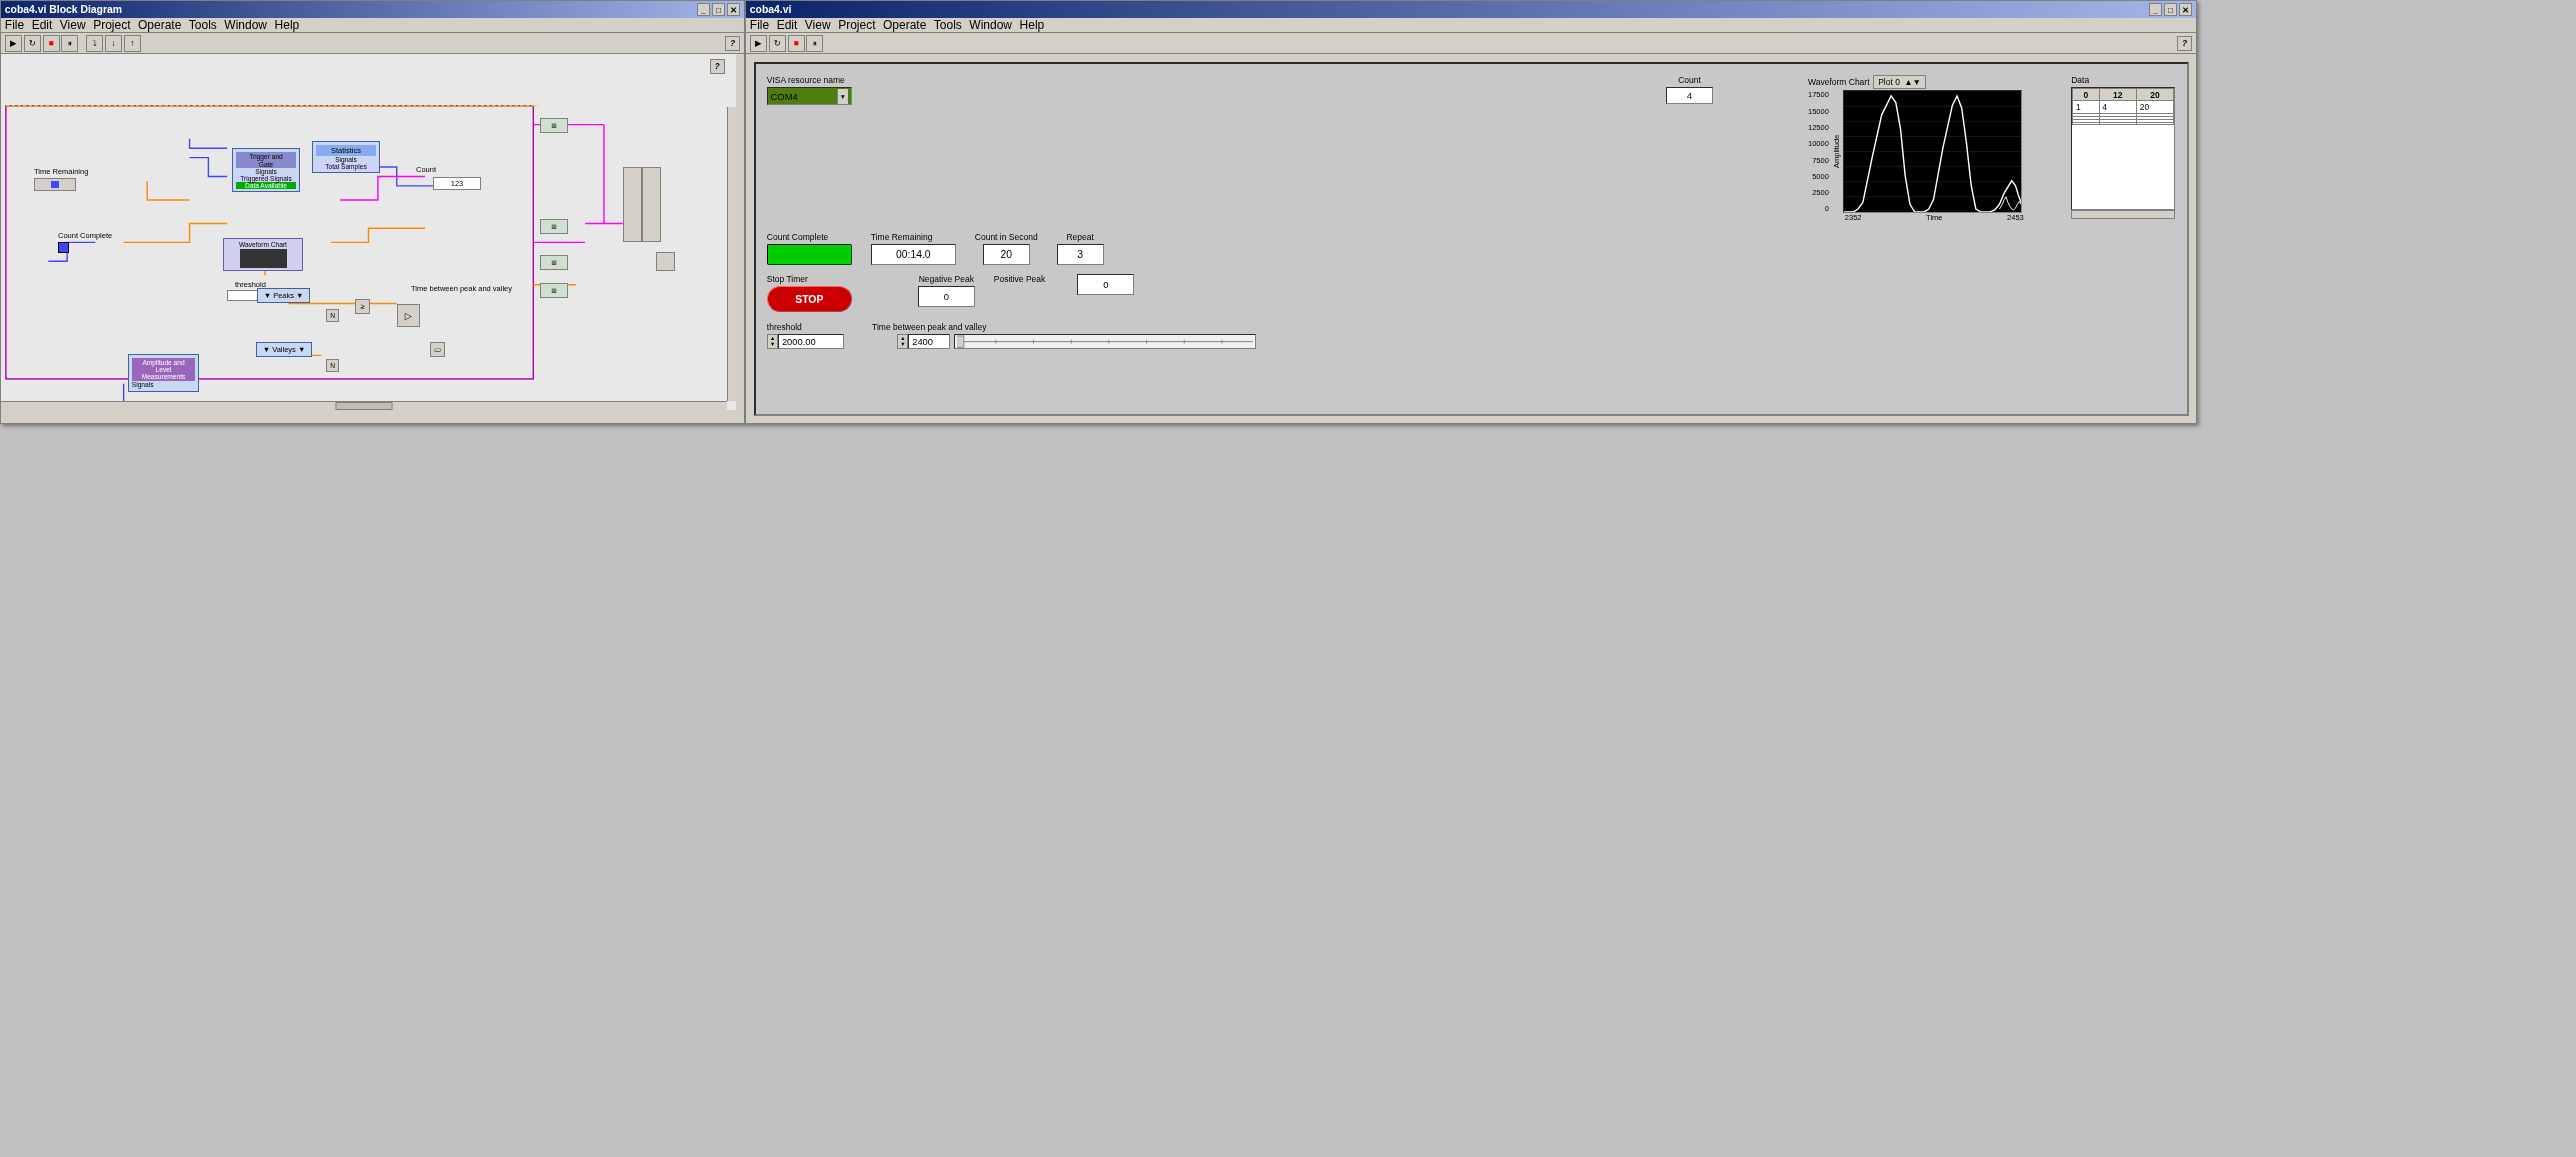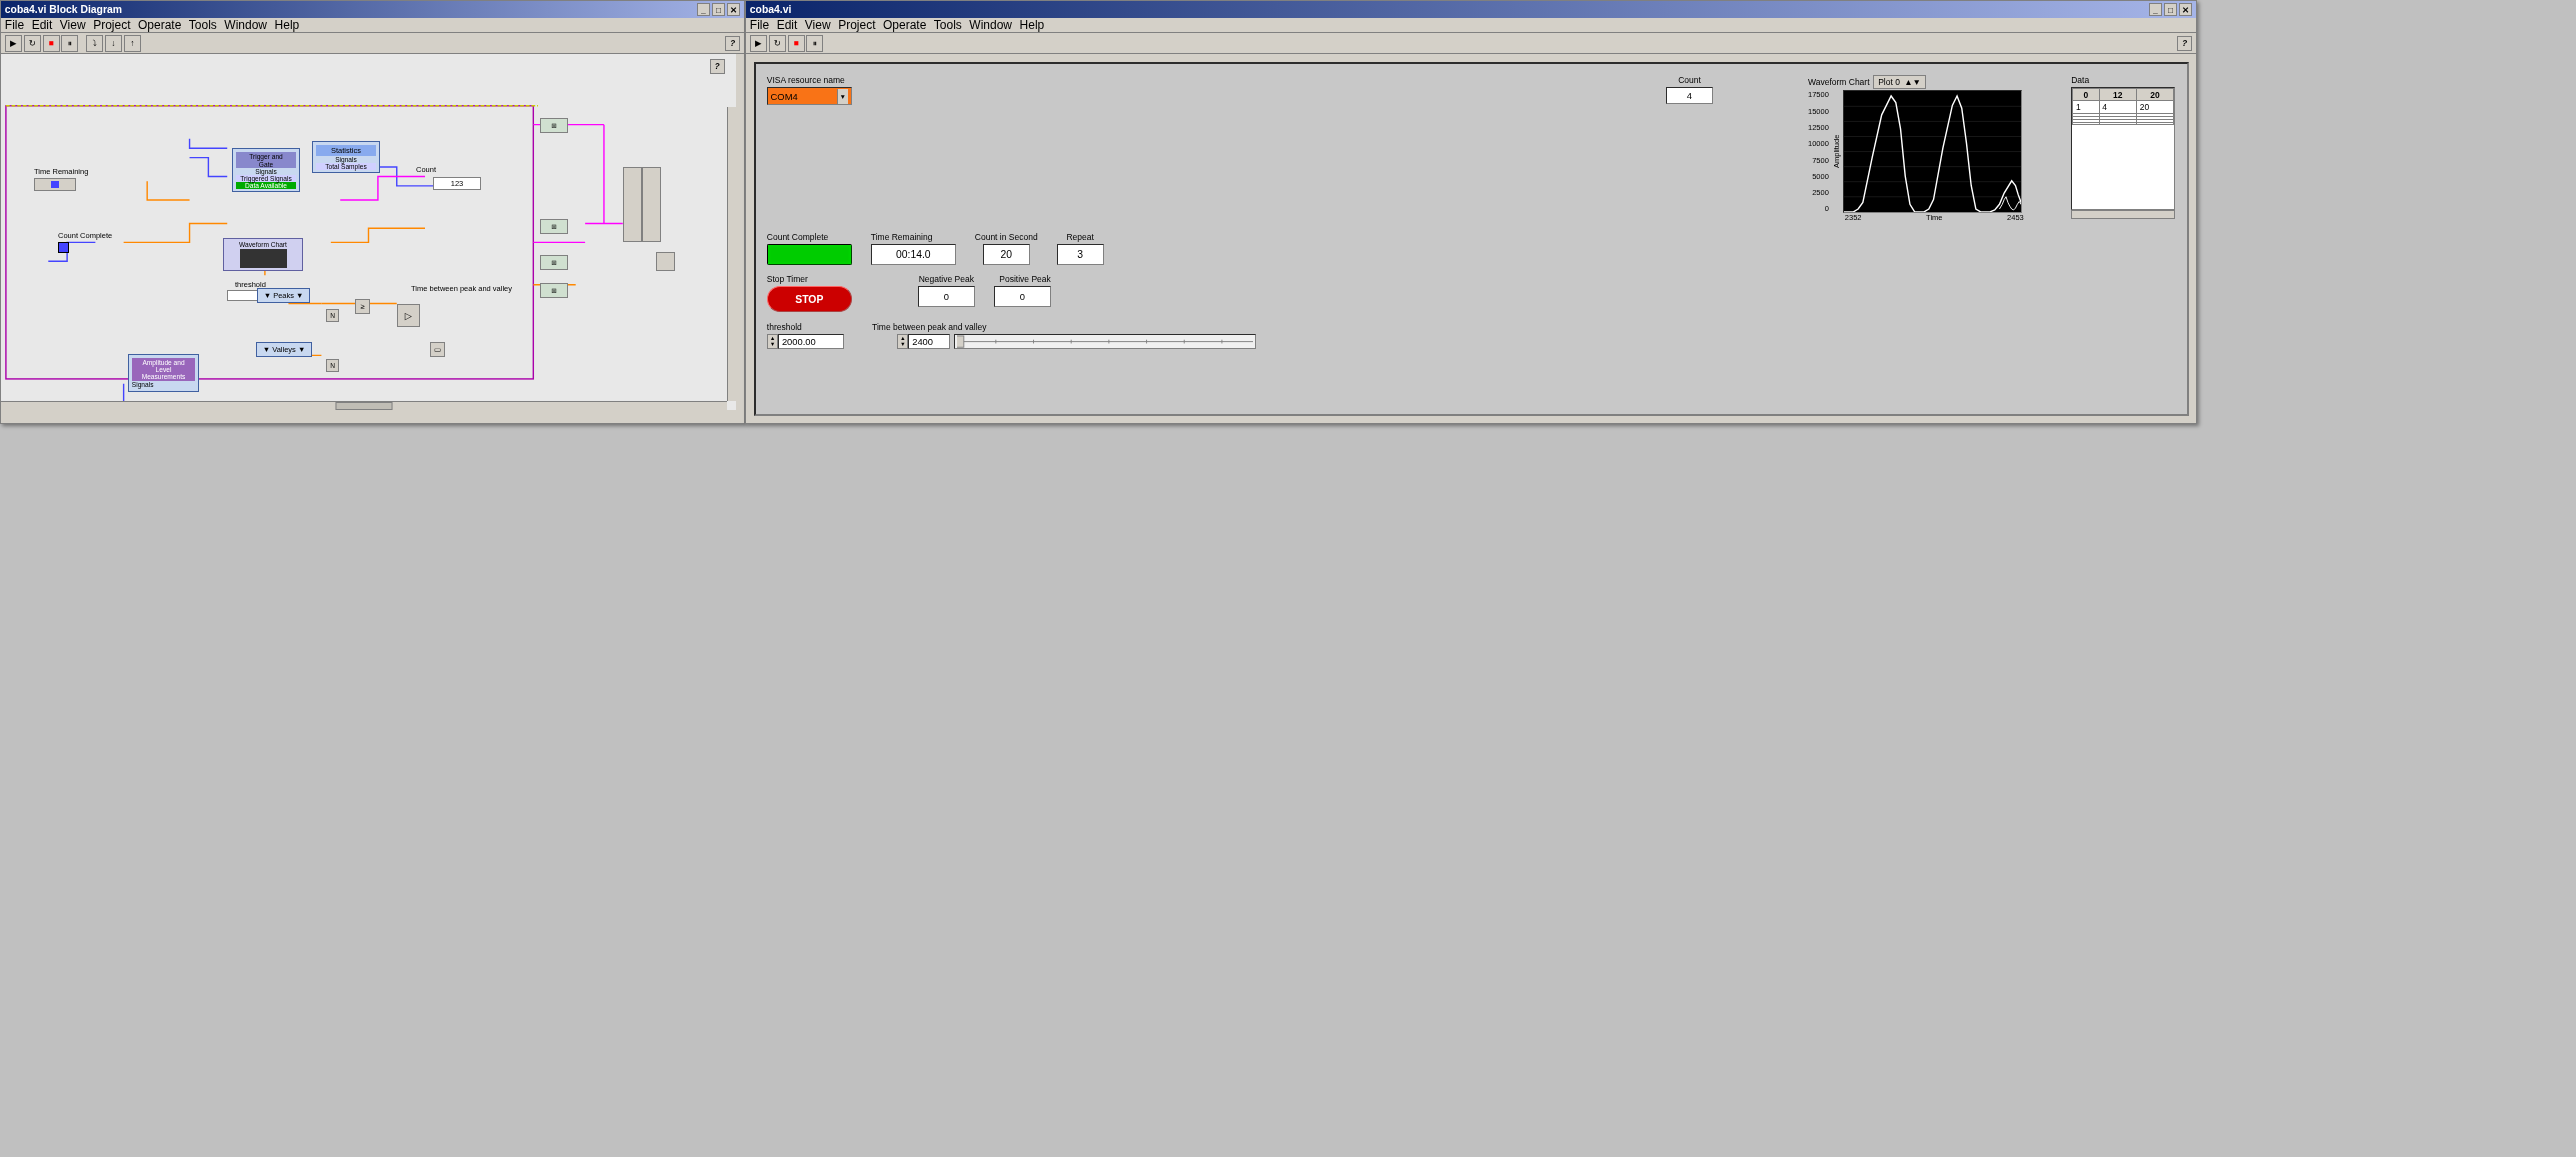--- a/index.html
+++ b/index.html
@@ -336,21 +336,21 @@
 
   <div style="background:#d4d0c8; padding:7.5px; width:100%; height:calc(100% - 53px); overflow:hidden;">
 
     <div style="background:#c8c8c8; border:2.8px inset #808080; padding:11.3px; position:relative; width:100%; height:100%;">
 
 
       <div style="display:flex; align-items:flex-start; gap:19px; margin-bottom:9.4px;">
 
         <div style="display:flex; flex-direction:column;">
           <div style="font-size:8.5px; margin-bottom:1.9px;">VISA resource name</div>
-          <div style="display:flex; align-items:center; background:#f97316; border:1.9px inset #808080; padding:0.9px 2.8px; width:85px;">
+          <div style="display:flex; align-items:center; background:#4d7c0f; border:1.9px inset #808080; padding:0.9px 2.8px; width:85px;">
             <span style="font-size:9.4px;">COM4</span>
             <div style="margin-left:auto; width:11.3px; height:15px; background:#d4d0c8; border-left:0.9px solid #808080; display:flex; align-items:center; justify-content:center; font-size:6.6px;">▼</div>
           </div>
         </div>
 
         <div style="flex:1;"></div>
 
         <div style="display:flex; flex-direction:column; align-items:center;">
           <div style="font-size:8.5px; margin-bottom:1.9px;">Count</div>
           <div style="background:white; border:1.9px inset #808080; width:47px; height:17px; display:flex; align-items:center; justify-content:center; font-size:9.4px;">4</div>
@@ -489,21 +489,21 @@
           <div class="stop-btn" style="width:85px; height:26.4px; line-height:26.4px; border-radius:13px;">
             <span>STOP</span>
           </div>
         </div>
 
         <div style="display:flex; flex-direction:column; align-items:center; margin-left:47px;">
           <div style="font-size:8.5px; margin-bottom:1.9px;">Negative Peak</div>
           <div style="background:white; border:1.9px inset #808080; width:57px; height:21px; display:flex; align-items:center; justify-content:center; font-size:9.4px;">0</div>
         </div>
 
-        <div style="display:flex; flex-direction:column; align-items:flex-end;">
+        <div style="display:flex; flex-direction:row; align-items:flex-start;gap:32px;">
           <div style="font-size:8.5px; margin-bottom:1.9px;">Positive Peak</div>
           <div style="background:white; border:1.9px inset #808080; width:57px; height:21px; display:flex; align-items:center; justify-content:center; font-size:9.4px;">0</div>
         </div>
       </div>
 
       <div style="display:flex; align-items:flex-start; gap:28px;">
 
         <div style="display:flex; flex-direction:column;">
           <div style="font-size:8.5px; margin-bottom:1.9px;">threshold</div>
           <div style="display:flex; align-items:center;">

